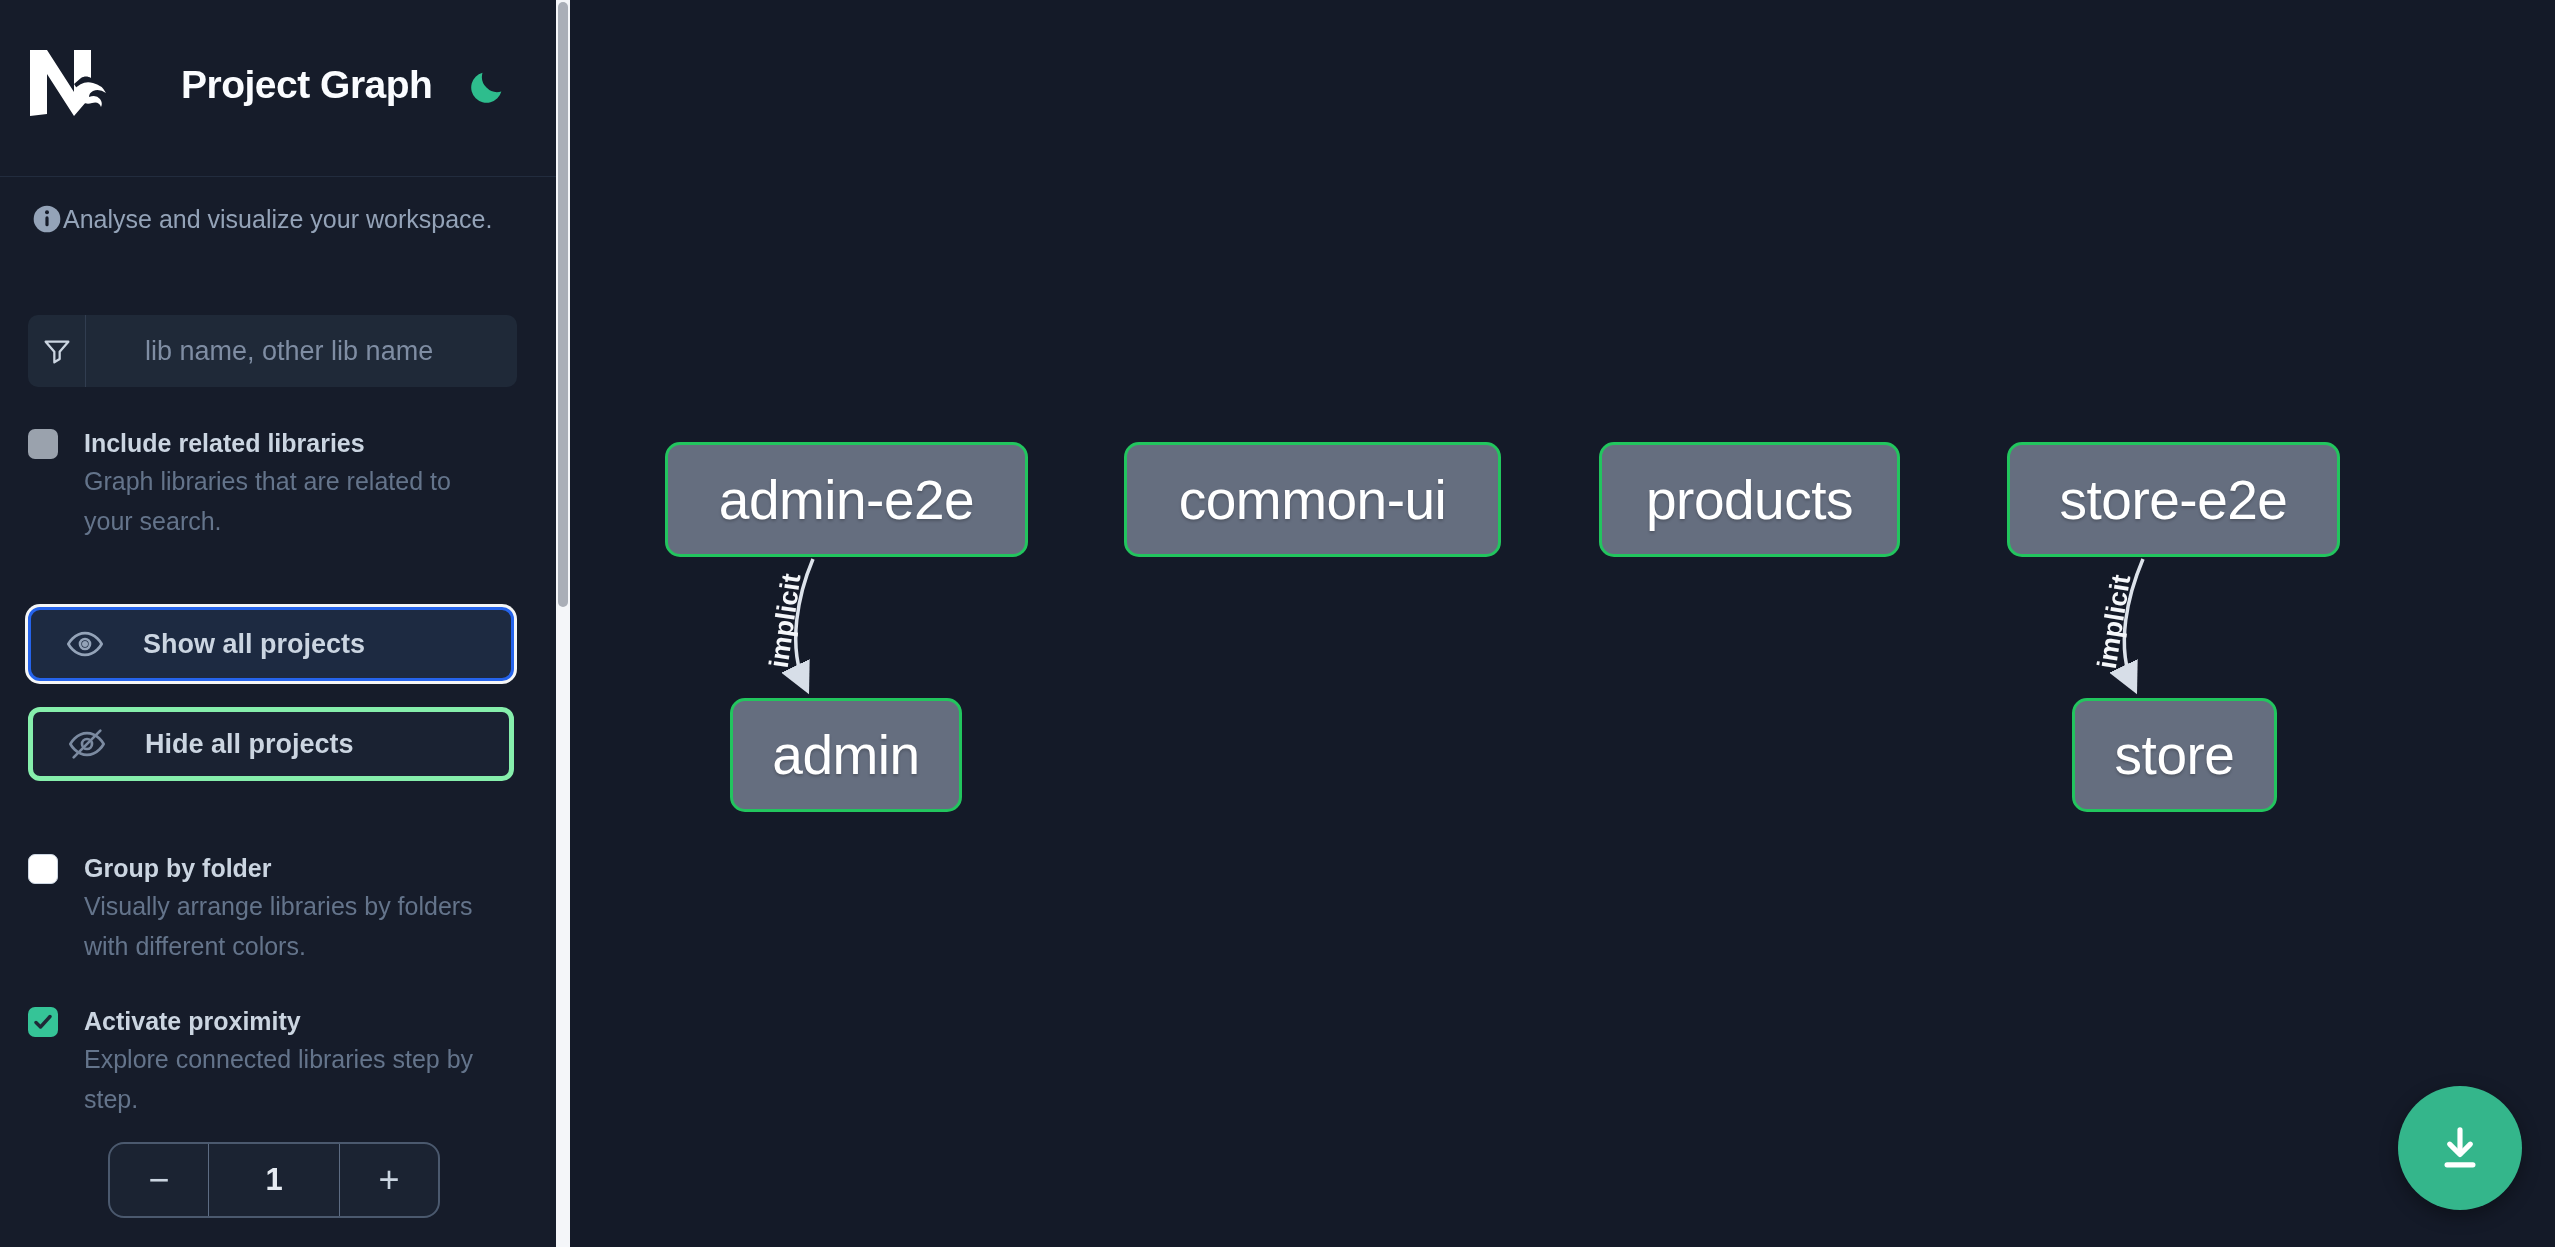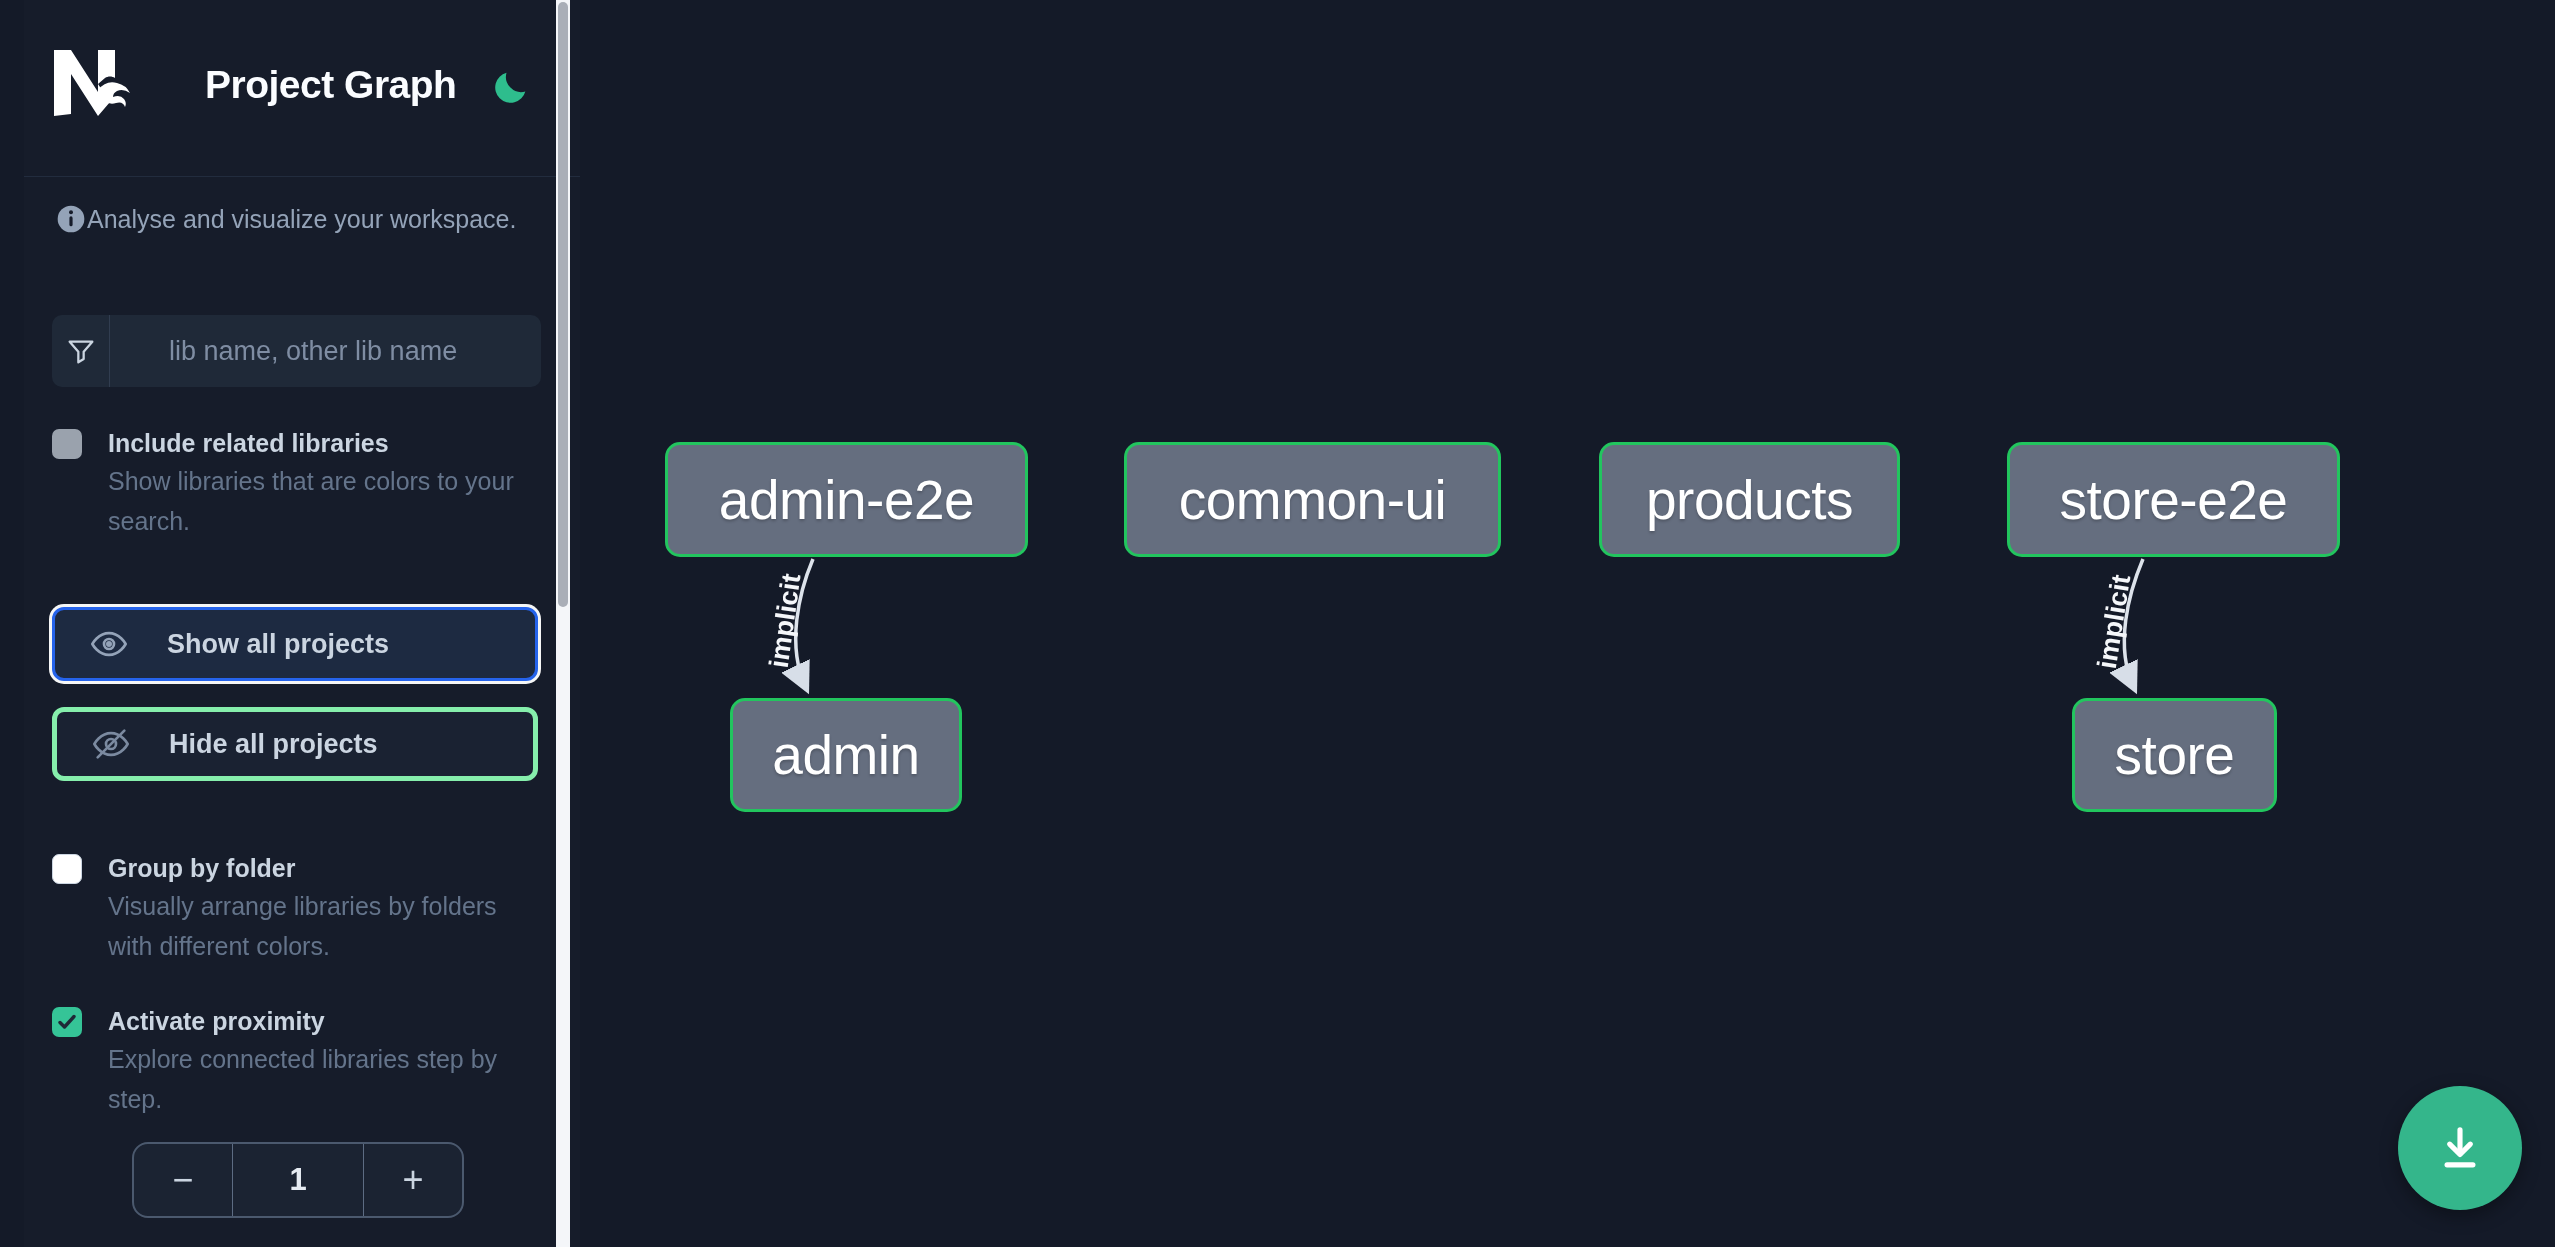--- a/index.html
+++ b/index.html
@@ -2,21 +2,21 @@
 <html><head>
 <meta charset="utf-8">
 <style>
   * { margin:0; padding:0; box-sizing:border-box; }
   html,body { width:2555px; height:1247px; overflow:hidden; background:#141a28;
               font-family:"Liberation Sans", sans-serif; }
   .app { position:relative; width:2555px; height:1247px; }
 
   
   .sidebar { position:absolute; left:0; top:0; width:556px; height:1247px;
-             background:#161c2a;margin-left:24px; }
+             background:#161c2a; }
   .sb-header { position:absolute; left:0; top:0; width:556px; height:177px;
                border-bottom:1px solid #222c3e; }
   .nx-logo { position:absolute; left:30px; top:50px; width:80px; height:66px; }
   .app-title { position:absolute; left:181px; top:63px; font-size:39px; font-weight:700;
                color:#fafcff; letter-spacing:-0.5px; }
   .theme-toggle { position:absolute; left:466px; top:68px; width:40px; height:40px;
                   cursor:pointer; }
 
   .tagline-row { position:absolute; left:31px; top:200px; width:500px; height:38px;
                  display:flex; align-items:center; }
@@ -134,21 +134,21 @@
         <svg width="32" height="32" viewBox="0 0 24 24" fill="none" stroke="#cbd5e1" stroke-width="1.7" stroke-linejoin="round" stroke-linecap="round">
           <path d="M3.5 5 h17 l-6.5 7.5 v5.5 l-4 2.5 v-8 Z"></path>
         </svg>
       </div>
       <input class="search-input" type="text" placeholder="lib name, other lib name" style="">
     </div>
 
     <div class="filter-row" style="top:425px;">
       <span class="cb cb-disabled"></span>
       <div class="filter-title">Include related libraries</div>
-      <div class="filter-desc">Show libraries that are colors to your search.</div>
+      <div class="filter-desc">Graph libraries that are related to your search.</div>
     </div>
 
     <div class="sb-btn btn-show">
       <svg class="btn-ico" viewBox="0 0 24 24" fill="none" stroke="#94a3b8" stroke-width="1.6" stroke-linecap="round" stroke-linejoin="round">
         <path d="M2 12s3.5-6.5 10-6.5S22 12 22 12s-3.5 6.5-10 6.5S2 12 2 12Z"></path>
         <circle cx="12" cy="12" r="3"></circle>
           <circle cx="12" cy="12" r="1" fill="#94a3b8"></circle>
       </svg>
       <span class="lbl">Show all projects</span>
     </div>

